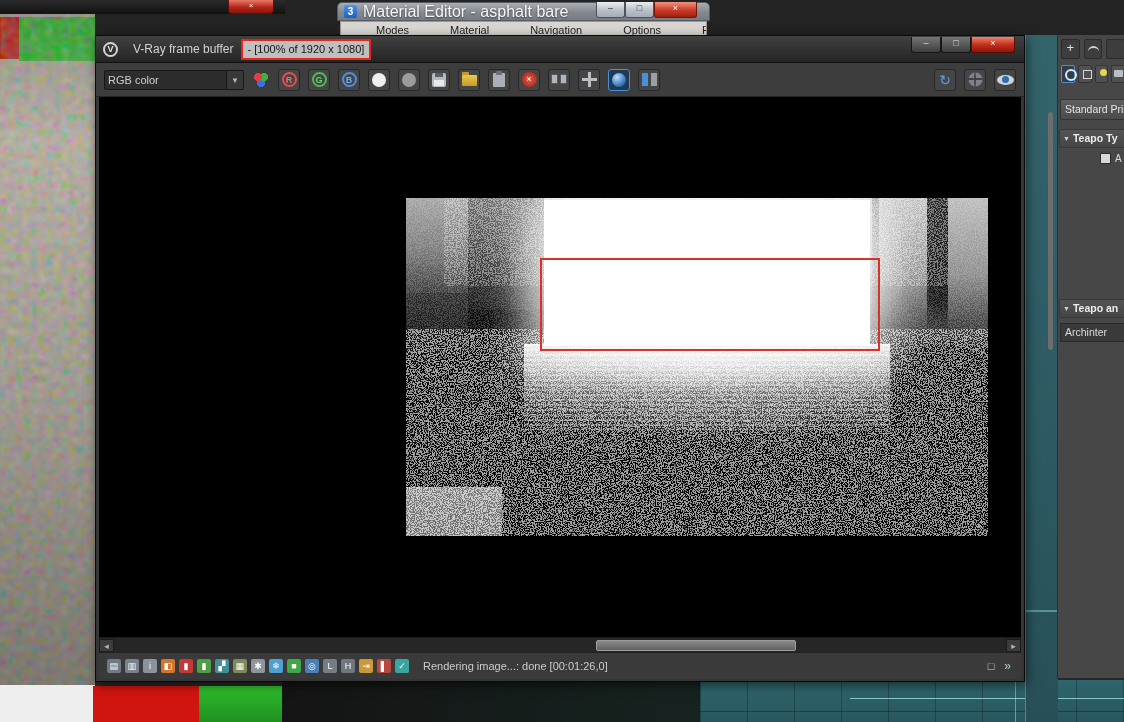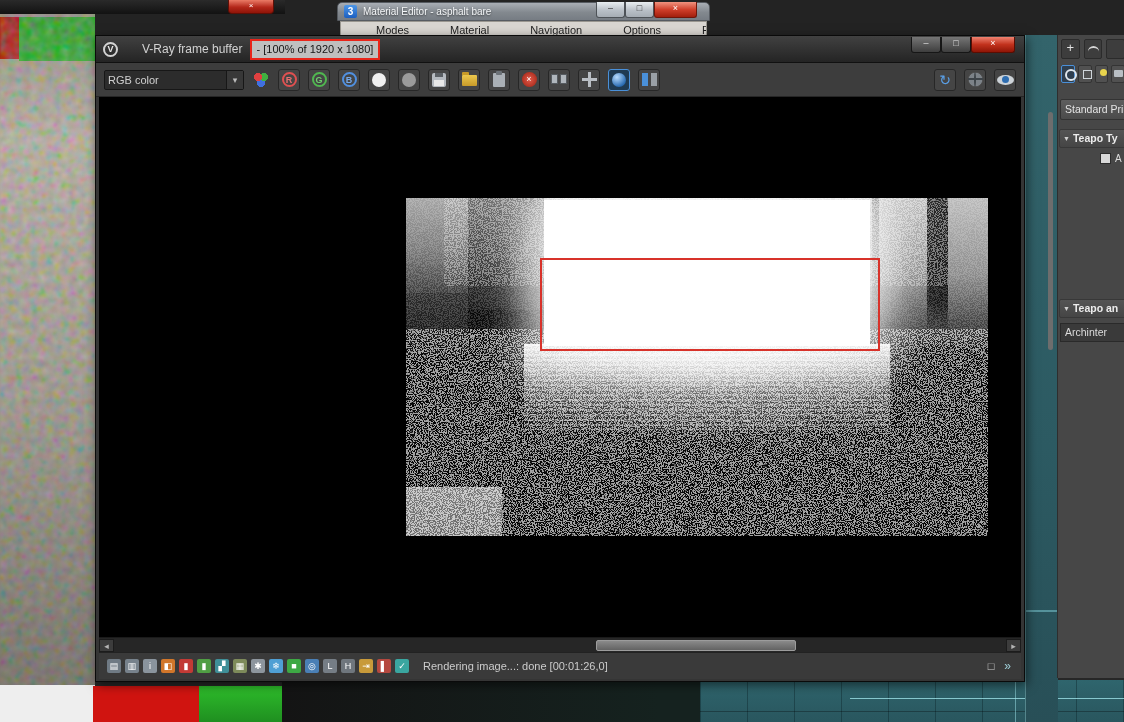--- a/index.html
+++ b/index.html
@@ -75,38 +75,38 @@
   #name-field{left:2px;top:288px;width:70px;height:17px;background:#3a3a3a;border:1px solid #2a2a2a;
     color:#dcdcdc;font-size:10.5px;line-height:16px;padding-left:4px;white-space:nowrap;overflow:hidden;}
 
   
   #me-window{left:337px;top:0;width:373px;height:42px;z-index:4;}
   .me-title{position:absolute;left:0;top:2px;width:373px;height:19px;border-radius:5px 5px 0 0;
     background:linear-gradient(#a9aeb5,#83898f 55%,#767c83);border:1px solid #565b61;
     display:flex;align-items:center;gap:6px;padding-left:6px;box-sizing:border-box;}
   .me-logo{width:13px;height:13px;border-radius:2px;background:linear-gradient(#4c96e8,#1c5fc0);
     color:#fff;font-size:10px;font-weight:bold;line-height:13px;text-align:center;flex:0 0 auto;}
-  .me-title-text{color:#f4f6f8;font-size:10px;text-shadow:0 1px 2px rgba(0,0,0,.55);white-space:nowrap;}
+  .me-title-text{color:#f4f6f8;font-size:16px;text-shadow:0 1px 2px rgba(0,0,0,.55);white-space:nowrap;}
   .me-btns{position:absolute;top:2px;right:13px;display:flex;}
   .mbtn{width:27px;height:15px;border:1px solid #4d5257;border-top:none;border-radius:0 0 3px 3px;
     background:linear-gradient(#e9eef2,#b9c0c7 55%,#a6adb4);color:#333;font-size:9px;line-height:13px;text-align:center;}
   .mbtn.close{width:41px;background:linear-gradient(#f0937f,#d0402b 50%,#a21f0d);color:#fff;border-color:#70160a;}
   .me-menu{position:absolute;left:3px;top:21px;width:367px;height:21px;background:#d9d6d1;border:1px solid #9a9790;
     display:flex;gap:14px;align-items:flex-start;padding:2px 0 0 8px;box-sizing:border-box;overflow:hidden;}
   .me-menu-item{color:#1c1c1c;font-size:11px;white-space:nowrap;padding-left:27px;}
 
   
   #vfb{left:95px;top:35px;width:930px;height:647px;background:#353535;border:1px solid #0a0a0a;
     box-shadow:2px 3px 10px rgba(0,0,0,.55);box-sizing:border-box;z-index:5;}
   .vfb-title{position:absolute;left:0;top:0;width:928px;height:27px;
     background:linear-gradient(#414141,#242424);border-bottom:1px solid #111;
     display:flex;align-items:center;padding-left:7px;box-sizing:border-box;}
   .vfb-logo{width:15px;height:15px;border:2px solid #d2d2d2;border-radius:50%;box-sizing:border-box;
     color:#e8e8e8;font-size:9px;font-weight:bold;line-height:11px;text-align:center;flex:0 0 auto;}
-  .vfb-title-text{color:#d2d2d2;font-size:12px;margin-left:24px;white-space:nowrap;}
+  .vfb-title-text{color:#d2d2d2;font-size:12px;margin-left:15px;white-space:nowrap;}
   .vfb-zoom{margin-left:7px;background:#bfbfbf;color:#141414;font-size:11px;line-height:15px;
     padding:1px 5px;border:2px solid #e8251a;white-space:nowrap;}
   .vfb-btns{position:absolute;top:1px;right:9px;display:flex;}
   .wbtn{width:28px;height:15px;border:1px solid #161616;border-top:none;border-radius:0 0 3px 3px;
     background:linear-gradient(#757575,#3e3e3e);color:#e2e2e2;font-size:9px;line-height:13px;text-align:center;}
   .wbtn.close{width:42px;background:linear-gradient(#ef8270,#c2321d 50%,#8f1506);color:#fff;border-color:#5c0d02;}
 
   .vfb-toolbar{position:absolute;left:0;top:27px;width:928px;height:34px;background:#3d3d3d;
     border-bottom:1px solid #262626;display:flex;align-items:center;padding-left:8px;box-sizing:border-box;gap:8px;}
   .chan-dd{width:140px;height:20px;background:#2c2c2c;border:1px solid #171717;border-radius:2px;

